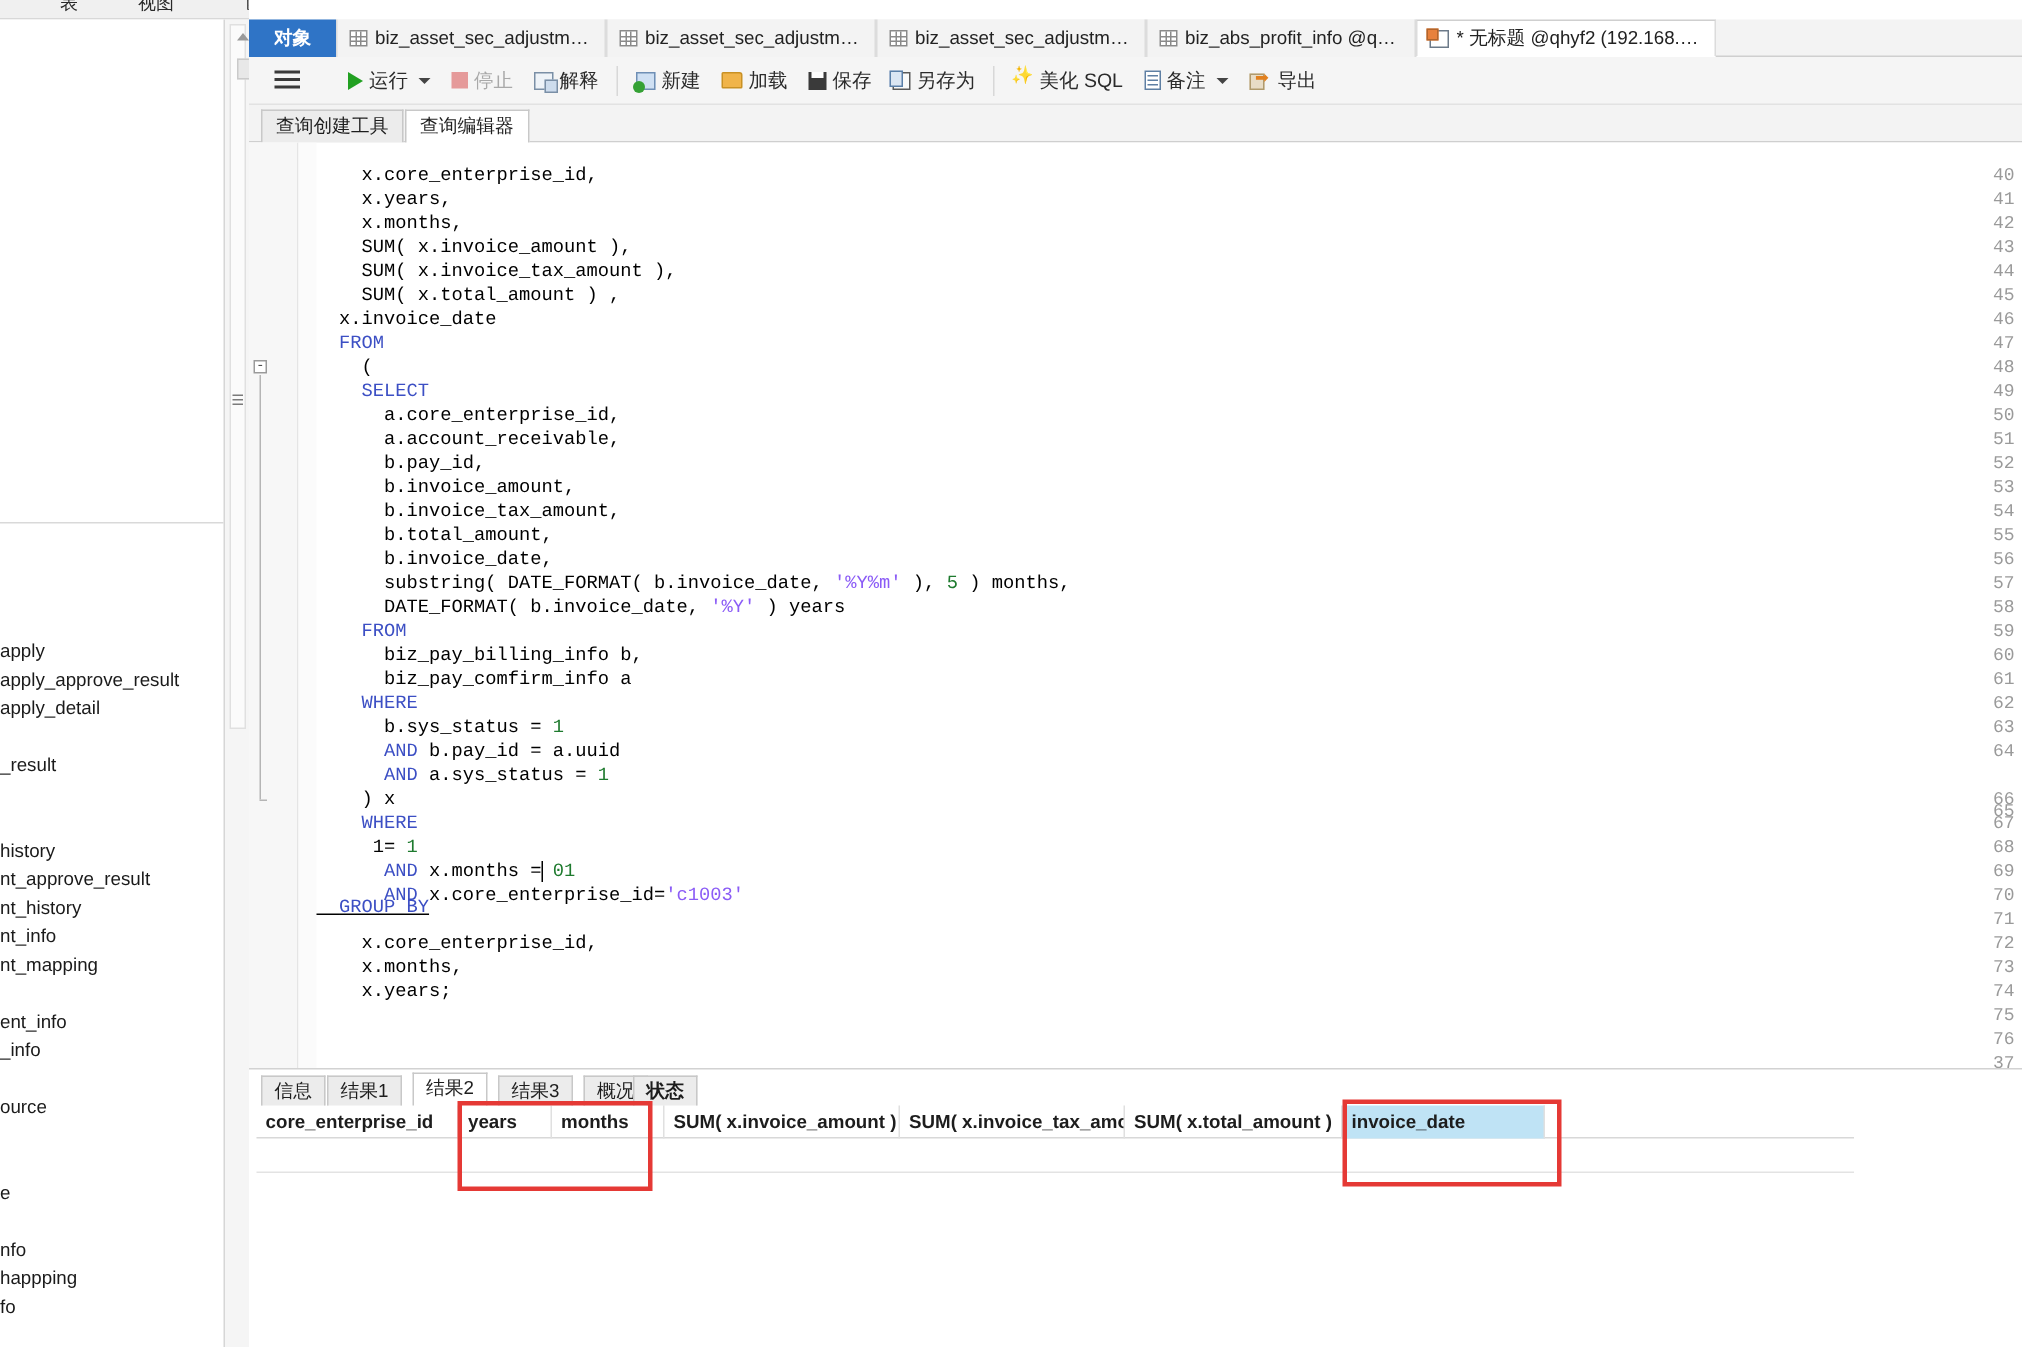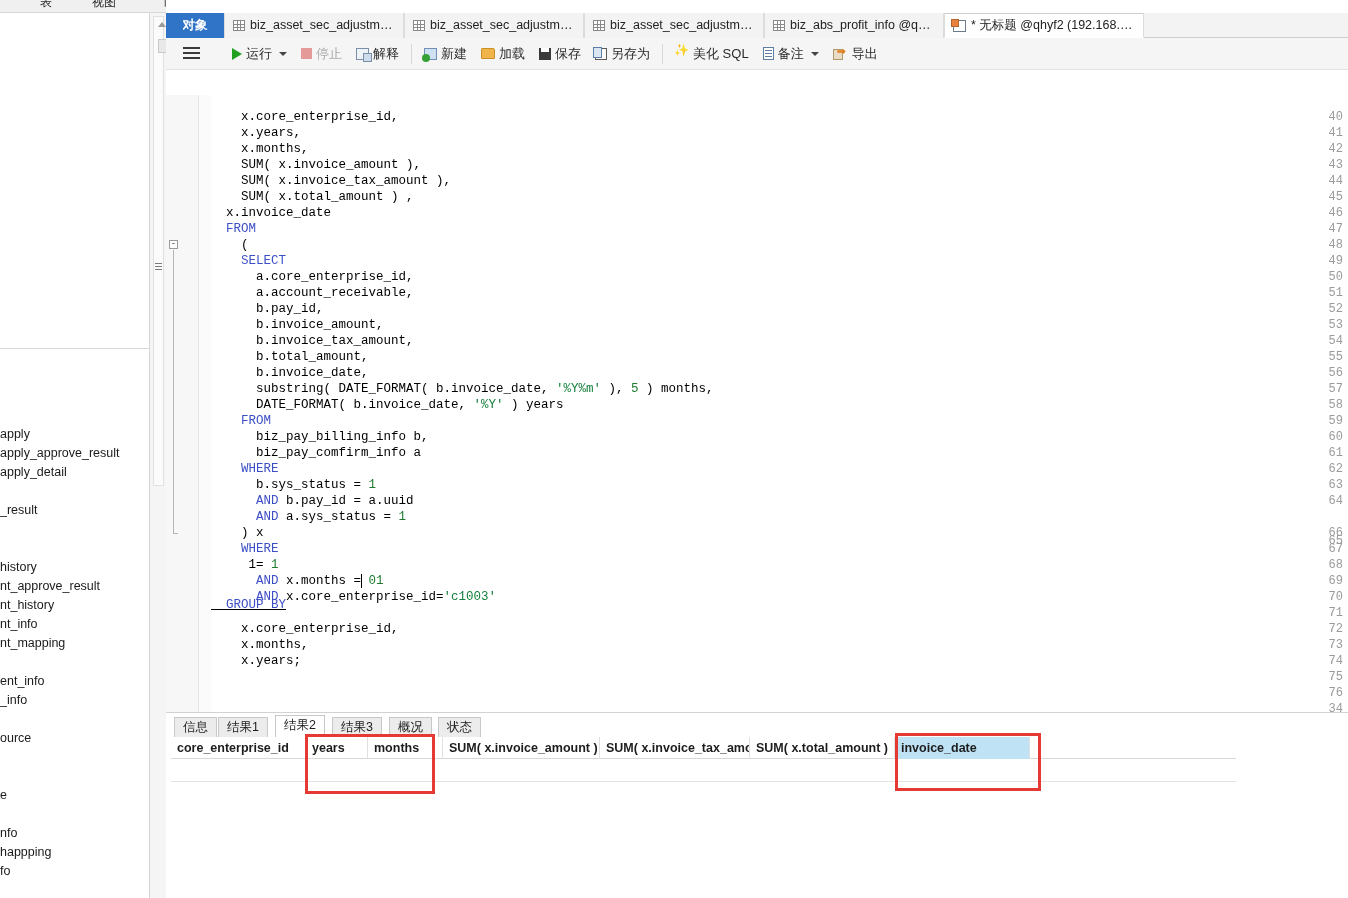--- a/index.html
+++ b/index.html
@@ -188,21 +188,21 @@
   .ln {
     position:absolute; right:5px; font-family:"Liberation Mono", monospace;
     font-size:12px; color:#9a9a9a; line-height:16px; height:16px;
   }
   .cl {
     position:absolute; left:0; line-height:16px; height:16px; white-space:pre;
     color:#000;
   }
   .kw { color:#3c4fc4;margin-top:32px; }
   .num { color:#1e7a2e; }
-  .str { color:#15803d; }
+  .str { color:#8b5cf6; }
   .fold {
     position:absolute; left:3px; width:9px; height:9px; border:1px solid #9a9a9a;
     background:#fff; font-size:9px; line-height:7px; text-align:center; color:#444;
     font-family:"Liberation Mono", monospace;
   }
   .foldline { position:absolute; left:7px; width:1px; background:#b5b5b5; }
   .foldend  { position:absolute; left:7px; width:5px; height:1px; background:#b5b5b5; }
   .caret-bar {
     position:absolute; width:1px; background:#000;
     animation:none;
@@ -394,20 +394,24 @@
           </span>
         <span>备注</span>
         <span class="caret"></span>
       </div>
       <div class="tb-item">
         <span class="ic-export"></span>
         <span>导出</span>
       </div>
     </div>
 
+    <div class="subtabs" id="subtabs">
+        <div class="stab" style="left: 8px;"><span>查询创建工具</span></div>
+        <div class="stab active" style="left: 104px;"><span>查询编辑器</span></div>
+      </div>
 
     <div class="editor">
       <div class="gutter"></div>
       <div class="foldcol"></div>
       <div class="code" id="code">
           <div class="cl" style="top: 14px;">    x.core_enterprise_id,</div>
           <div class="cl" style="top: 30px;">    x.years,</div>
           <div class="cl" style="top: 46px;">    x.months,</div>
           <div class="cl" style="top: 62px;">    SUM( x.invoice_amount ),</div>
           <div class="cl" style="top: 78px;">    SUM( x.invoice_tax_amount ),</div>
@@ -476,34 +480,34 @@
         <div class="ln" style="top: 446px;">67</div>
         <div class="ln" style="top: 462px;">68</div>
         <div class="ln" style="top: 478px;">69</div>
         <div class="ln" style="top: 494px;">70</div>
         <div class="ln" style="top: 510px;">71</div>
         <div class="ln" style="top: 526px;">72</div>
         <div class="ln" style="top: 542px;">73</div>
         <div class="ln" style="top: 558px;">74</div>
         <div class="ln" style="top: 574px;">75</div>
         <div class="ln" style="top: 590px;">76</div>
-        <div class="ln" style="top: 606px;">34</div>
+        <div class="ln" style="top: 606px;">37</div>
         <div class="foldline" style="top: 155px; height: 283px;"></div>
         <div class="foldend" style="top: 438px;"></div>
         <div class="caret-bar" style="left: 195px; top: 479px; height: 14px;"></div>
       </div>
 
     <div class="results">
       <div class="rtabs" id="rtabs">
           <div class="rtab" style="left: 8px;"><span>信息</span></div>
           <div class="rtab" style="left: 52px;"><span>结果1</span></div>
           <div class="rtab active" style="left: 109px;"><span>结果2</span></div>
           <div class="rtab" style="left: 166px;"><span>结果3</span></div>
           <div class="rtab" style="left: 223px;"><span>概况</span></div>
-          <div class="rtab" style="left: 272px;"><span>状态</span></div>
+          <div class="rtab" style="left: 256px; font-weight: bold;"><span>状态</span></div>
         </div>
       <div class="rgrid">
         <div class="rhead" id="rhead">
             <div class="hc" style="left: 0px; width: 135px;">core_enterprise_id</div>
             <div class="hc" style="left: 135px; width: 62px;">years</div>
             <div class="hc" style="left: 197px; width: 75px;">months</div>
             <div class="hc" style="left: 272px; width: 157px;">SUM( x.invoice_amount )</div>
             <div class="hc" style="left: 429px; width: 150px;">SUM( x.invoice_tax_amou</div>
             <div class="hc" style="left: 579px; width: 145px;">SUM( x.total_amount )</div>
             <div class="hc sel" style="left: 724px; width: 135px;">invoice_date</div>

